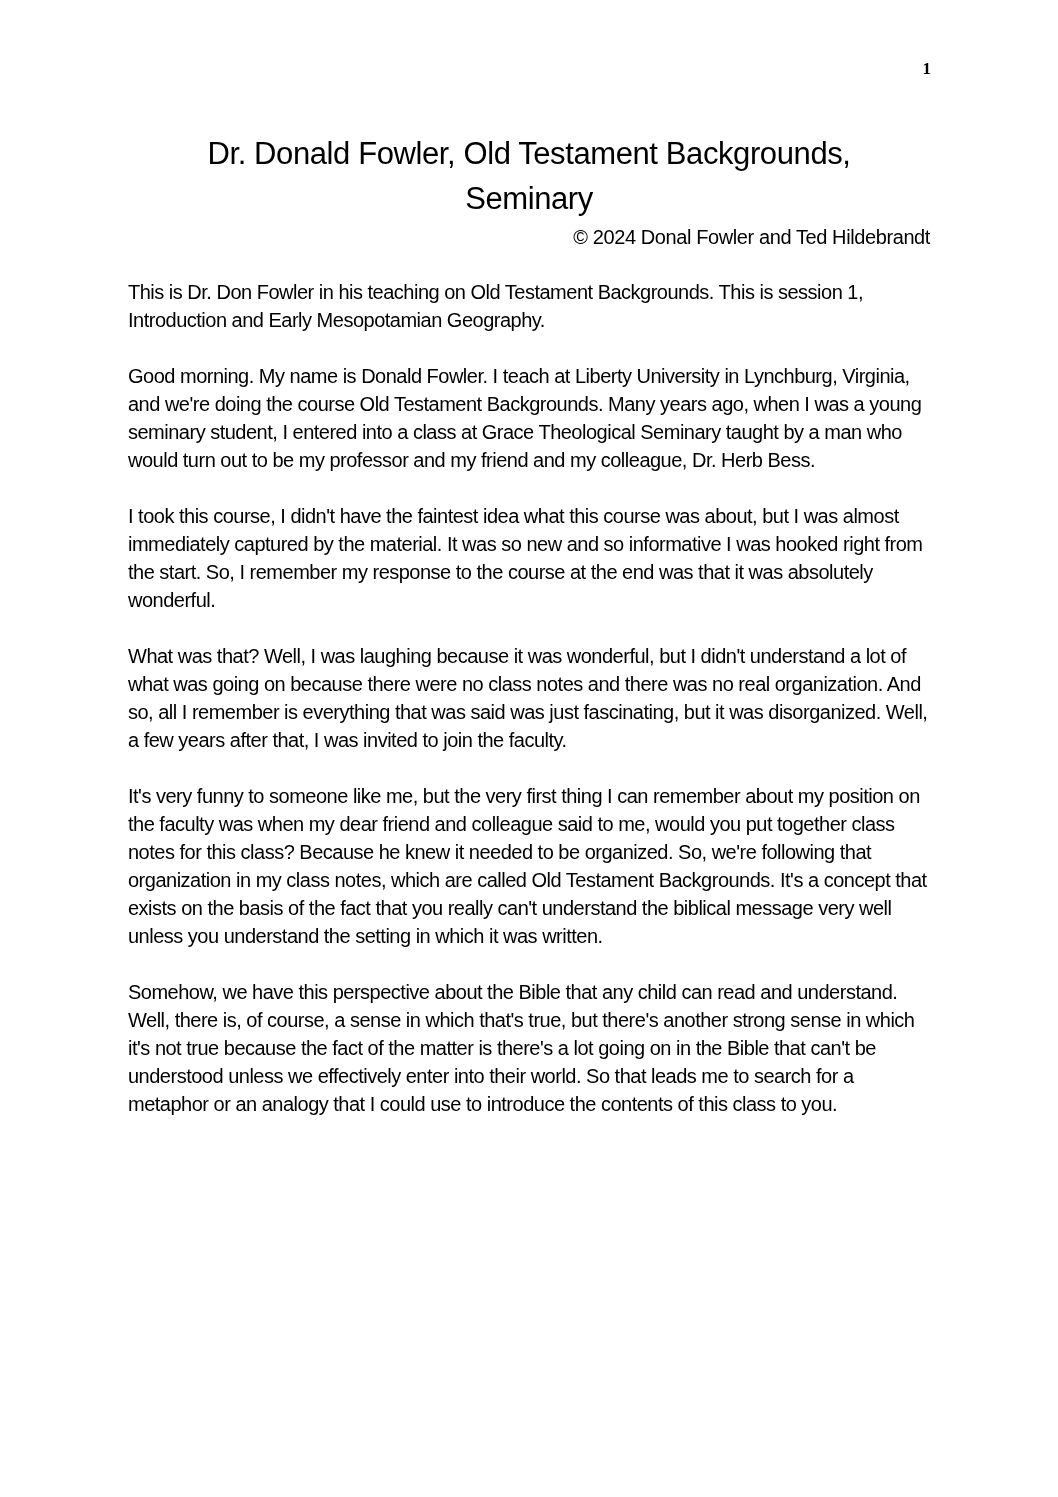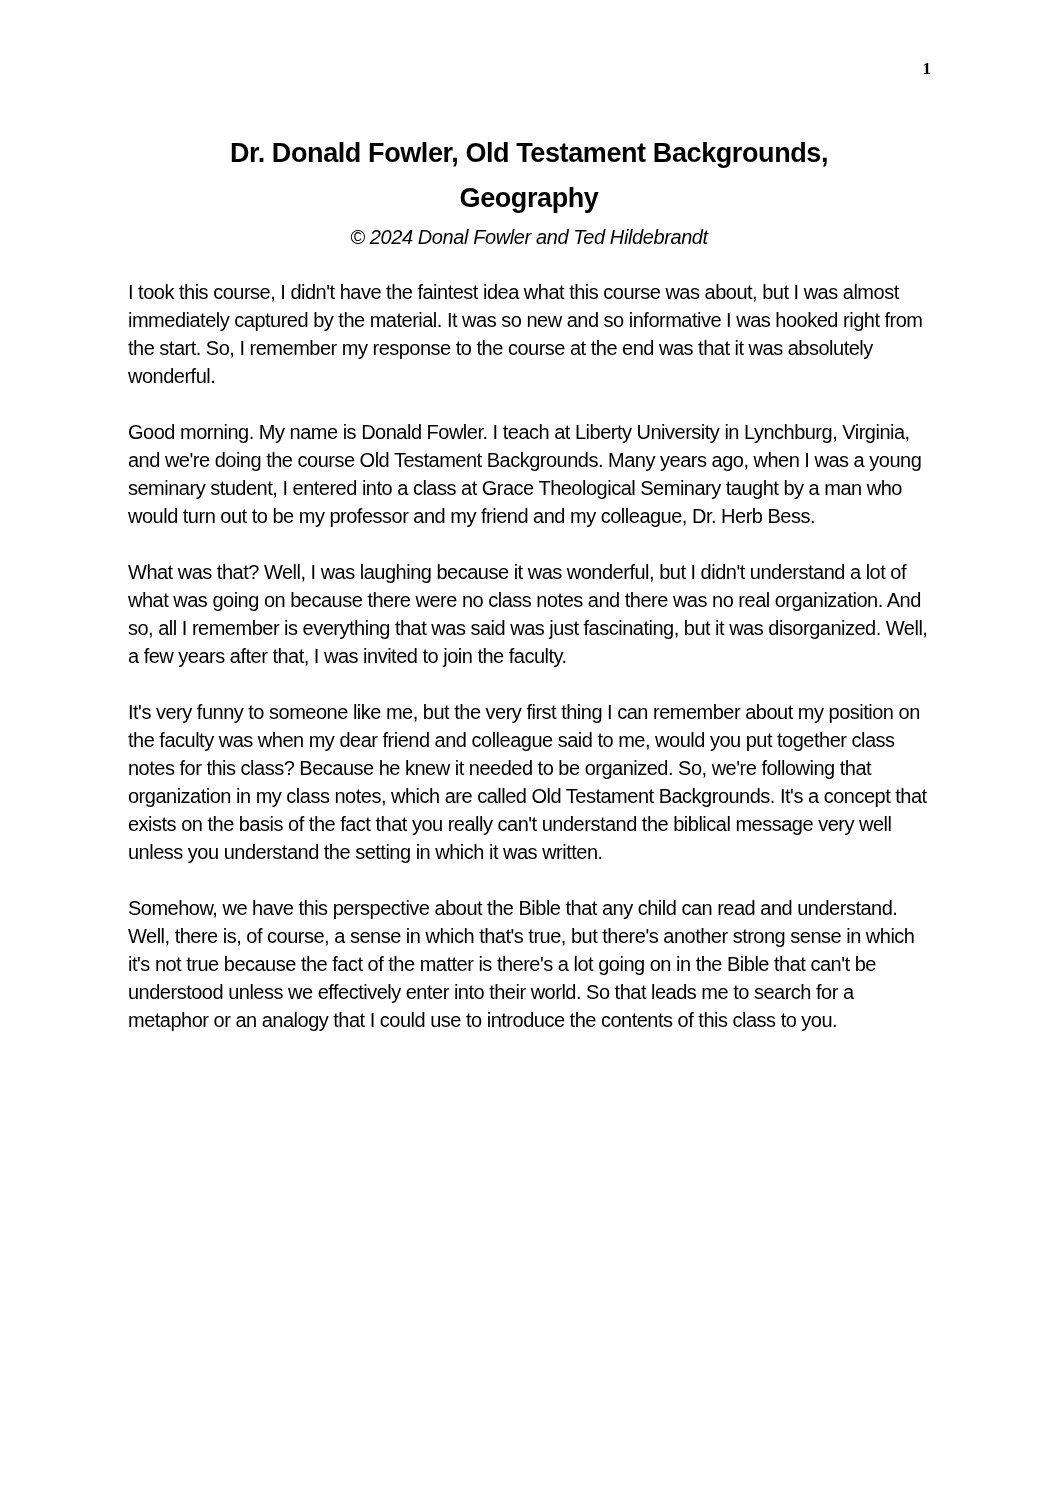--- a/index.html
+++ b/index.html
@@ -26,36 +26,35 @@
     line-height: 1;
   }
   .content {
     position: absolute;
     left: 128px;
     top: 131px;
     width: 802px;
   }
   .title {
     margin: 0;
-    font-size: 27px;
+    font-size: 31px;
     line-height: 45px;
-    font-weight: 700;
+    font-weight: 400;
     text-align: center;
     letter-spacing: -0.4px;
   }
   .title-line {
     display: block;
   }
   .copyright {
     margin: 2px 0 0 0;
     font-size: 20px;
     line-height: 28px;
-    text-align: center;
+    text-align: right;
     letter-spacing: -0.4px;
-    font-style: italic;
   }
   .body-text {
     margin-top: 27px;
     font-size: 20px;
     line-height: 28px;
     letter-spacing: -0.5px;
     text-align: left;
   }
   .para {
     margin: 0;
@@ -68,27 +67,28 @@
 <body>
 
 <div class="page">
 
   <div class="page-number">1</div>
 
   <div class="content">
 
     <h1 class="title">
       <span class="title-line">Dr. Donald Fowler, Old Testament Backgrounds,</span>
-      <span class="title-line">Geography</span>
+      <span class="title-line">Seminary</span>
     </h1>
 
     <p class="copyright">© 2024 Donal Fowler and Ted Hildebrandt</p>
 
     <div class="body-text">
+      <p class="para">This is Dr. Don Fowler in his teaching on Old Testament Backgrounds. This is session 1, Introduction and Early Mesopotamian Geography.</p>
+      <p class="para">Good morning. My name is Donald Fowler. I teach at Liberty University in Lynchburg, Virginia, and we're doing the course Old Testament Backgrounds. Many years ago, when I was a young seminary student, I entered into a class at Grace Theological Seminary taught by a man who would turn out to be my professor and my friend and my colleague, Dr. Herb Bess.</p>
       <p class="para">I took this course, I didn't have the faintest idea what this course was about, but I was almost immediately captured by the material. It was so new and so informative I was hooked right from the start. So, I remember my response to the course at the end was that it was absolutely wonderful.</p>
-      <p class="para">Good morning. My name is Donald Fowler. I teach at Liberty University in Lynchburg, Virginia, and we're doing the course Old Testament Backgrounds. Many years ago, when I was a young seminary student, I entered into a class at Grace Theological Seminary taught by a man who would turn out to be my professor and my friend and my colleague, Dr. Herb Bess.</p>
       <p class="para">What was that? Well, I was laughing because it was wonderful, but I didn't understand a lot of what was going on because there were no class notes and there was no real organization. And so, all I remember is everything that was said was just fascinating, but it was disorganized. Well, a few years after that, I was invited to join the faculty.</p>
       <p class="para">It's very funny to someone like me, but the very first thing I can remember about my position on the faculty was when my dear friend and colleague said to me, would you put together class notes for this class? Because he knew it needed to be organized. So, we're following that organization in my class notes, which are called Old Testament Backgrounds. It's a concept that exists on the basis of the fact that you really can't understand the biblical message very well unless you understand the setting in which it was written.</p>
       <p class="para">Somehow, we have this perspective about the Bible that any child can read and understand. Well, there is, of course, a sense in which that's true, but there's another strong sense in which it's not true because the fact of the matter is there's a lot going on in the Bible that can't be understood unless we effectively enter into their world. So that leads me to search for a metaphor or an analogy that I could use to introduce the contents of this class to you.</p>
     </div>
 
   </div>
 </div>
 
 </body></html>

